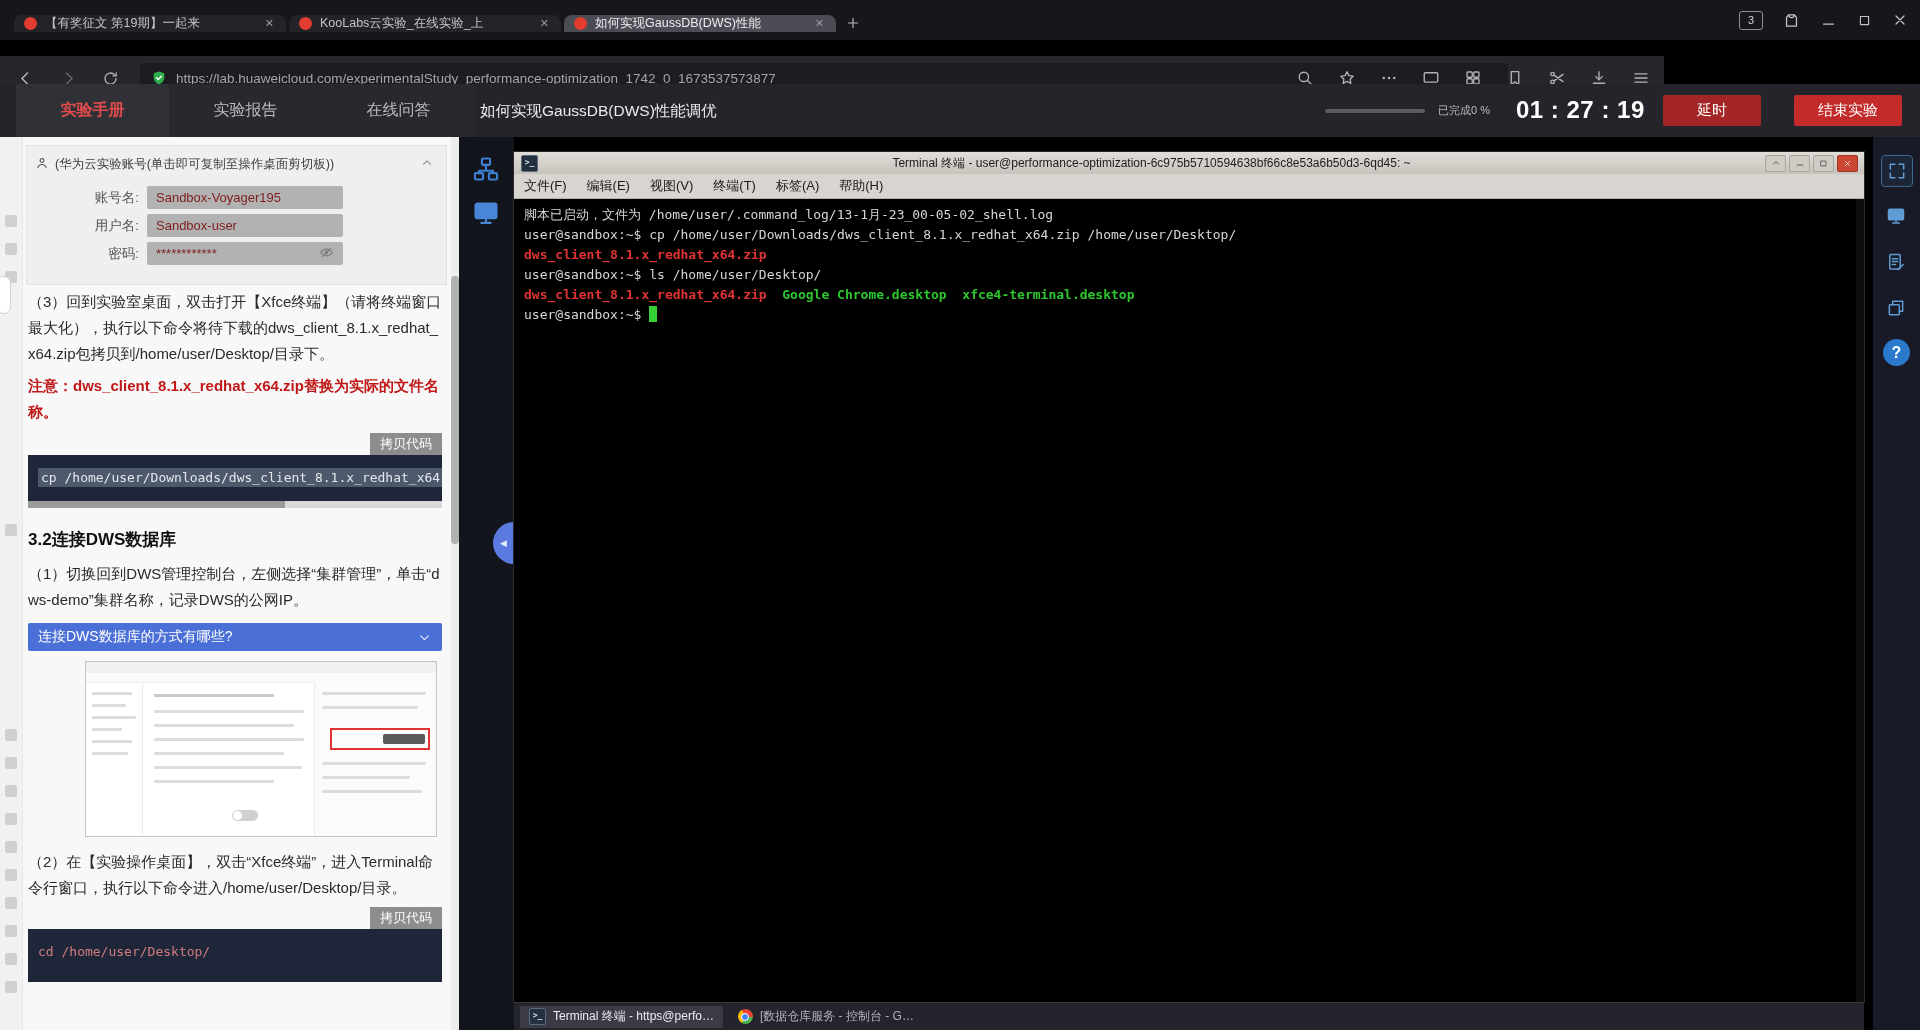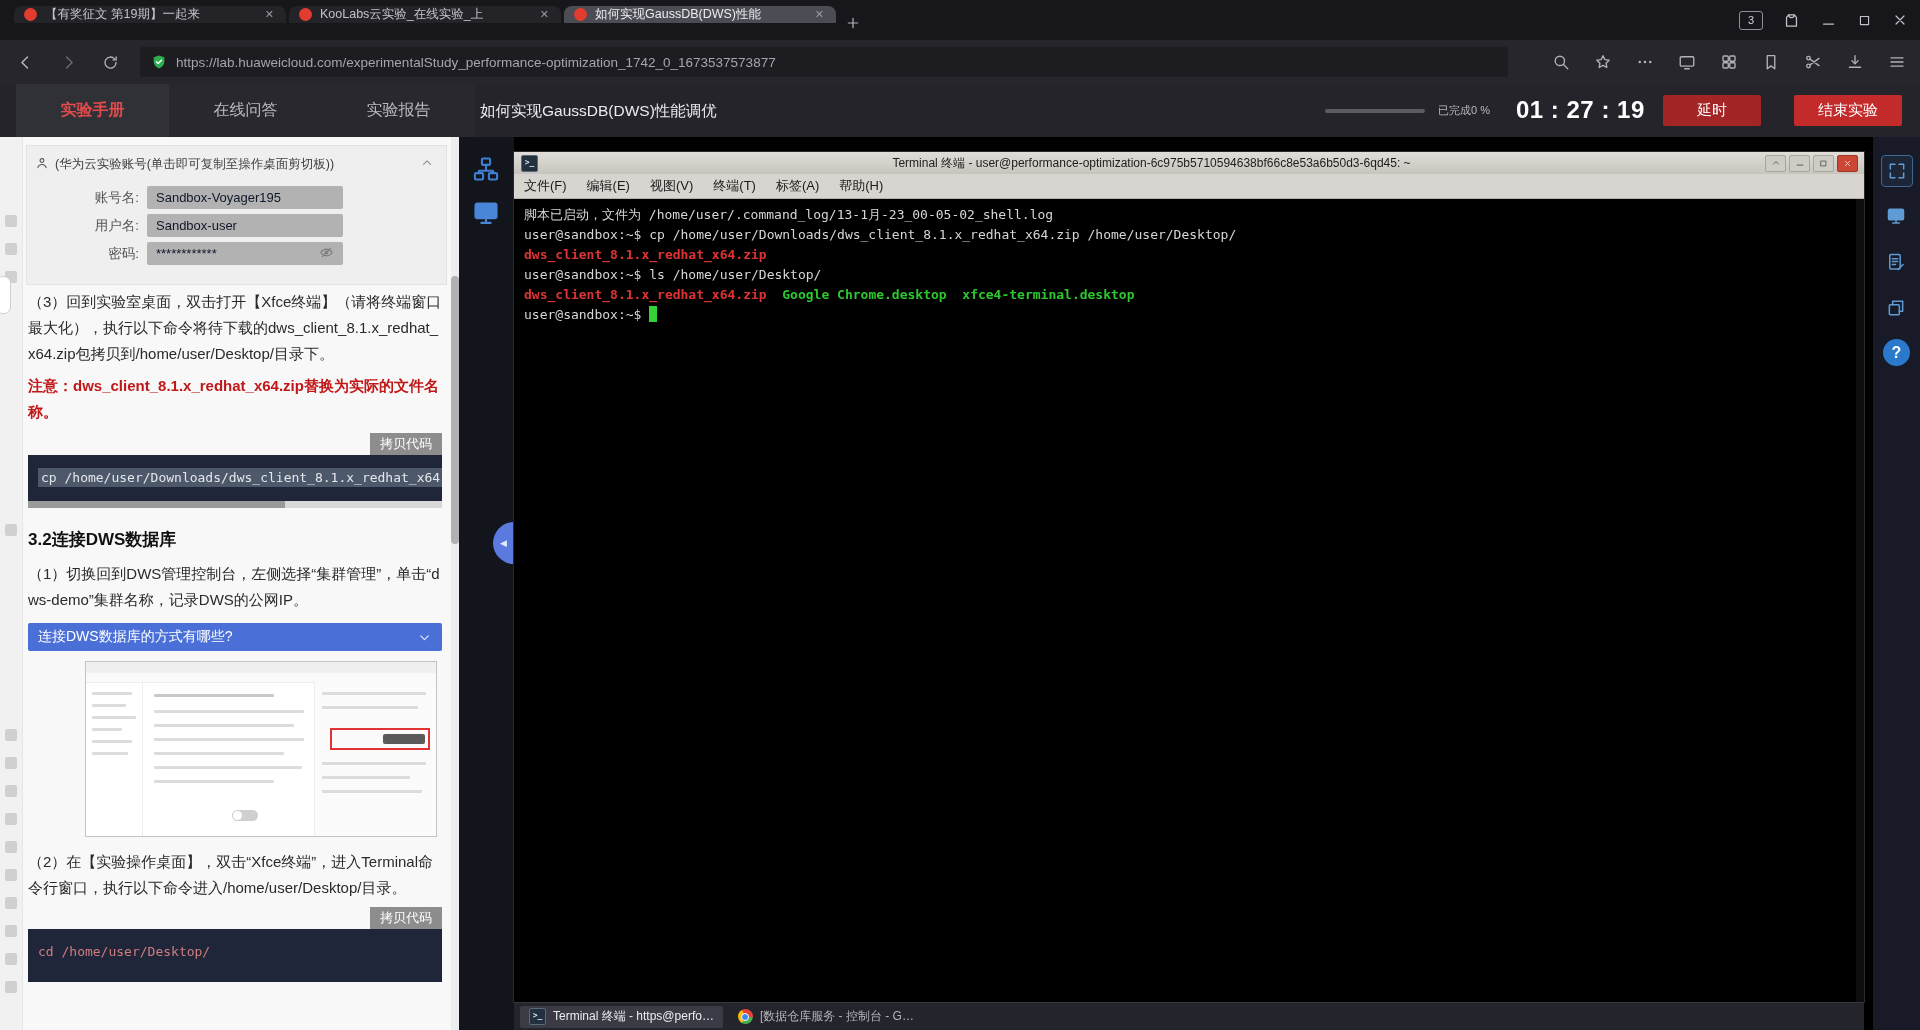--- a/index.html
+++ b/index.html
@@ -1,33 +1,33 @@
 <!DOCTYPE html>
 <html><head>
 <meta charset="utf-8">
 <style>
   html,body{margin:0;padding:0;background:#000;overflow:hidden}
   #root{position:relative;width:1920px;height:1030px;background:#000;font-family:"Liberation Sans","DejaVu Sans",sans-serif;-webkit-font-smoothing:antialiased}
   svg{display:block}
 
   
   #titlebar{position:absolute;left:0;top:0;width:1920px;height:40px;background:#17171b}
-  #tabs{position:absolute;left:14px;top:6px;height:34px;display:flex;align-items:flex-start;gap:3px}
+  #tabs{position:absolute;left:14px;top:6px;height:34px;display:flex;align-items:center;gap:3px}
   .tab{width:252px;display:flex;align-items:center;gap:8px;padding:0 10px;background:#232328;border-radius:8px 8px 0 0;color:#c3c3c9;font-size:12.5px;cursor:default}
   .tab.active{background:#4c4c55;color:#ececf0}
   .favicon{width:13px;height:13px;border-radius:50%;background:#e23c2e;flex:none}
   .tab-title{flex:1;white-space:nowrap;overflow:hidden;text-overflow:ellipsis}
   .tab-close{flex:none;font-size:11px;color:#9a9aa2;padding:0 2px}
   #newtab{width:28px;height:28px;align-self:center;display:flex;align-items:center;justify-content:center;color:#b6b6bd}
   #tb-right{position:absolute;right:12px;top:0;height:40px;display:flex;align-items:center;gap:20px;color:#c2c2c8}
   .tb-badge{width:22px;height:17px;border:1px solid #8f8f97;border-radius:3px;font-size:11px;line-height:16px;text-align:center;color:#d2d2d8}
   .tbico{color:#c2c2c8}
 
   
-  #navbar{position:absolute;left:0;top:40px;width:1920px;height:44px;background:#26262c}
+  #navbar{position:absolute;left:0;top:56px;width:1664px;height:44px;background:#26262c}
   #nav-left{position:absolute;left:16px;top:0;height:44px;display:flex;align-items:center;gap:24px}
   .nico{color:#b7b7bf}
   .nico.dim{color:#6a6a72}
   #urlbar{position:absolute;left:140px;top:7px;width:1368px;height:30px;background:#1c1c21;border-radius:3px;display:flex;align-items:center;gap:9px;padding:0 11px;box-sizing:border-box}
   #url-text{font-size:13.5px;color:#a5a5ae;white-space:nowrap;overflow:hidden}
   #nav-actions{position:absolute;right:14px;top:0;height:44px;display:flex;align-items:center;gap:24px;color:#b2b2ba}
 
   
   #labheader{position:absolute;left:0;top:84px;width:1920px;height:53px;background:#24242a}
   #lab-tabs{position:absolute;left:16px;top:0;width:459px;height:53px;display:flex;background:#28282e}
@@ -51,21 +51,21 @@
   #panel-thumb{position:absolute;right:0;top:139px;width:8px;height:268px;background:#b1b1b1;border-radius:4px}
 
   
   #account{position:absolute;left:26px;top:8px;width:421px;height:140px;background:#efefef;border:1px solid #e2e2e2;box-sizing:border-box}
   #acc-head{position:absolute;left:0;top:6px;width:100%;height:24px}
   #acc-head .ph{position:absolute;left:8px;top:4px;color:#555}
   #acc-title{position:absolute;left:28px;top:4px;font-size:12.5px;color:#3d3d3d}
   #acc-chev{position:absolute;right:12px;top:4px;color:#8a8a8a}
   .acc-row{position:absolute;left:0;width:100%;height:23px}
   .acc-label{position:absolute;left:0;top:3px;width:112px;text-align:right;font-size:13.5px;color:#555}
-  .acc-pill{position:absolute;left:120px;top:0;width:196px;height:23px;background:#b2b2b2;border-radius:2px;color:#0f172a;font-size:13px;line-height:23px;padding-left:9px;box-sizing:border-box;white-space:nowrap;overflow:hidden}
+  .acc-pill{position:absolute;left:120px;top:0;width:196px;height:23px;background:#b2b2b2;border-radius:2px;color:#7f1d1d;font-size:13px;line-height:23px;padding-left:9px;box-sizing:border-box;white-space:nowrap;overflow:hidden}
   .acc-eye{position:absolute;left:292px;top:3px;color:#7d7d7d}
 
   
   #panel-flow{position:absolute;left:28px;top:152px;width:414px}
   .mpara{font-size:15px;line-height:26px;color:#2a2a2a;margin:0 0 6px 0;word-break:break-all}
   .mnote{font-size:15px;line-height:26px;color:#c01818;font-weight:bold;margin:0 0 8px 0;word-break:break-all}
   .copy-row{text-align:right;height:22px;margin-bottom:0}
   .copy-btn{display:inline-block;background:#8d8d8d;color:#fff;font-size:13px;line-height:22px;padding:0 10px;border:none;font-family:inherit;cursor:pointer}
   .codeblock{position:relative;height:53px;background:#20263a;overflow:hidden;margin-bottom:0}
   .codeline{padding:15px 10px 0;font-family:"DejaVu Sans Mono","Liberation Mono",monospace;font-size:13px;white-space:nowrap;color:#cf7d7d}
@@ -265,22 +265,22 @@
           <svg viewBox="0 0 24 24" width="18" height="18" fill="none" stroke="currentColor" stroke-width="1.8" stroke-linecap="round" stroke-linejoin="round">
             <path d="M4 6.5h16M4 12h16M4 17.5h16"></path>
           </svg>
         </span>
       </div>
   </nav>
 
   <div id="labheader">
     <div id="lab-tabs">
         <div class="lab-tab active">实验手册</div>
+        <div class="lab-tab">实验报告</div>
         <div class="lab-tab">在线问答</div>
-        <div class="lab-tab">实验报告</div>
       </div>
     <div id="lab-title">如何实现GaussDB(DWS)性能调优</div>
     <div id="progress-track"></div>
     <div id="progress-text">已完成0 %</div>
     <div id="timer">01 : 27 : 19</div>
     <button id="delay-btn" class="redbtn">延时</button>
     <button id="finish-btn" class="redbtn">结束实验</button>
   </div>
 
   <div id="content">

